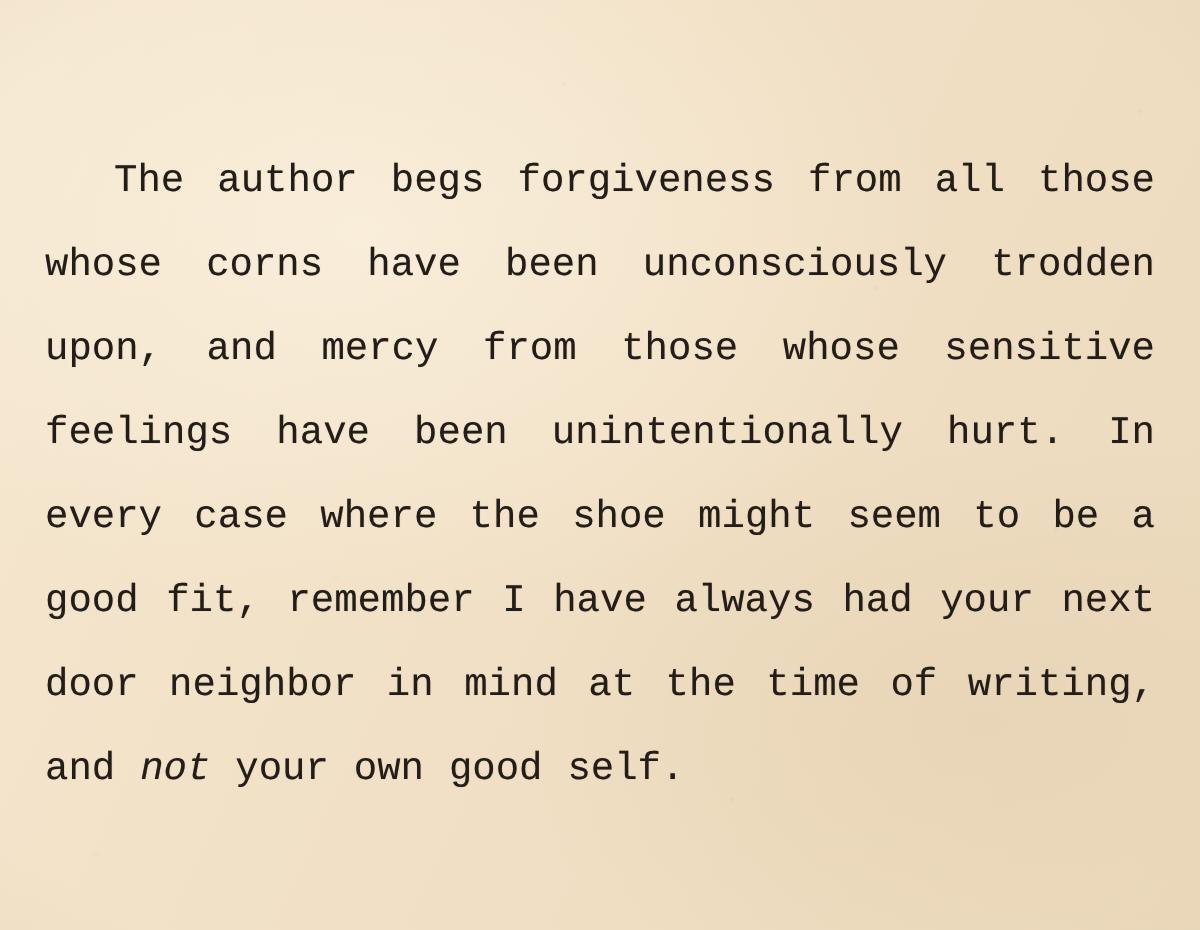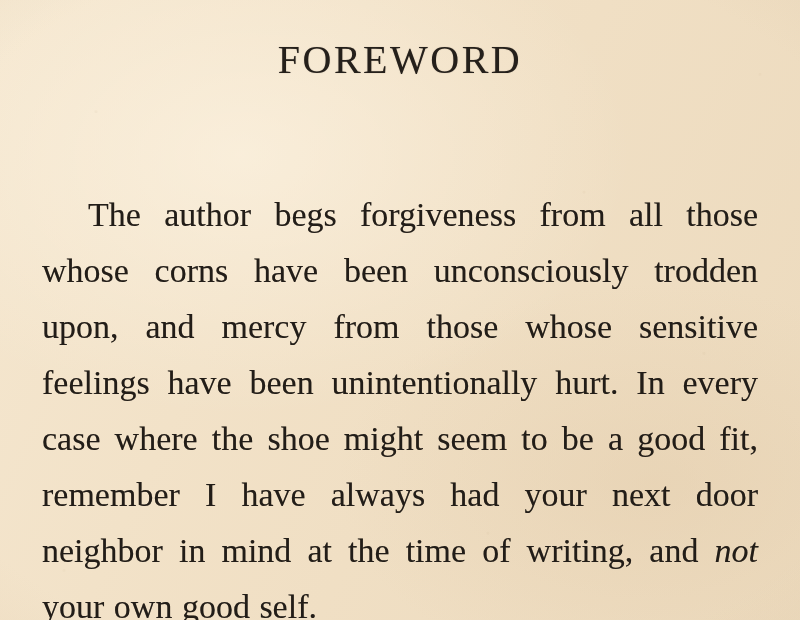--- a/index.html
+++ b/index.html
@@ -58,41 +58,40 @@
     text-align: center;
     font-family: "Liberation Serif", serif;
     font-weight: 400;
     font-size: 40px;
     letter-spacing: 2.5px;
     color: #25201b;
     text-shadow: 0 0 1px rgba(45,35,25,0.35);
   }
 
   .body-text {
-    margin: 16px;
+    margin: 4px;
     padding-top: 88px;
     text-align: justify;
     text-align-last: left;
-    font-family: Liberation Serif, serif;
-    font-size: 34px;
+    font-family: Liberation Mono, monospace;
+    font-size: 26px;
     line-height: 56px;
     color: #221d18;
     text-indent: 46px;
     word-spacing: 1px;
     text-shadow: 0 0 0.6px rgba(40,30,20,0.4);
   }
 
   .body-text em {
     font-style: italic;
   }
 </style>
 </head>
 <body>
 
 <div class="page">
   <div class="grain"></div>
 
   <div class="content">
-    <h1 class="chapter-title">FOREWORD</h1>
 
     <p class="body-text"><span>The author begs forgiveness from all those whose corns have been unconsciously trodden upon, and mercy from those whose sensitive feelings have been unintentionally hurt.  In every case where the shoe might seem to be a good fit, remember I have always had your next door neighbor in mind at the time of writing, and </span><em>not</em><span> your own good self.</span></p>
   </div>
 </div>
 
 </body></html>

